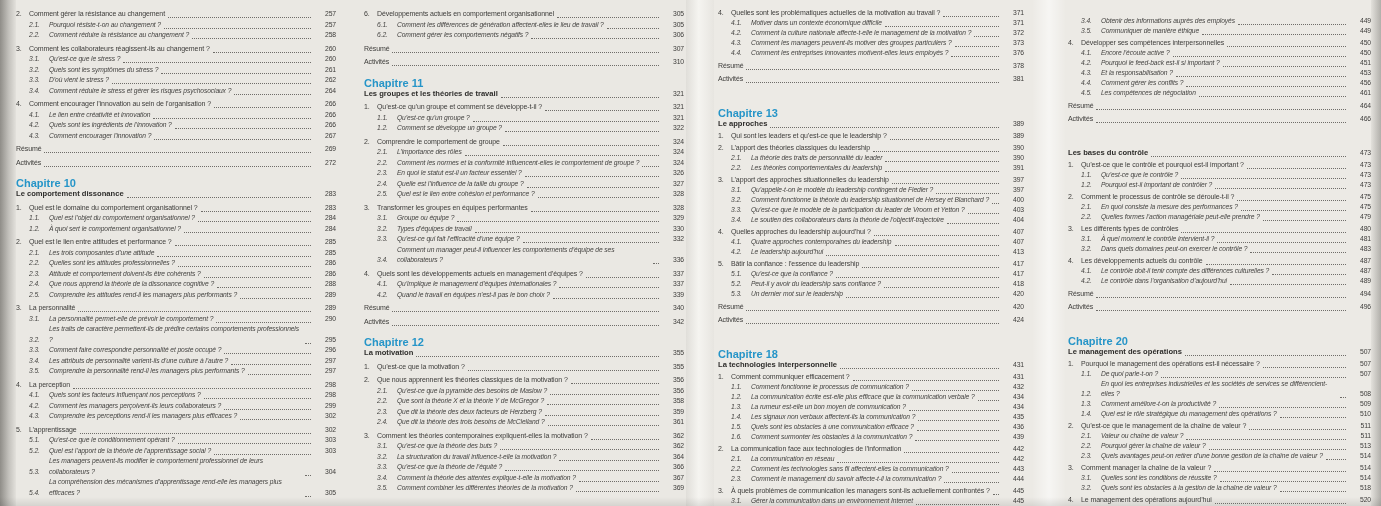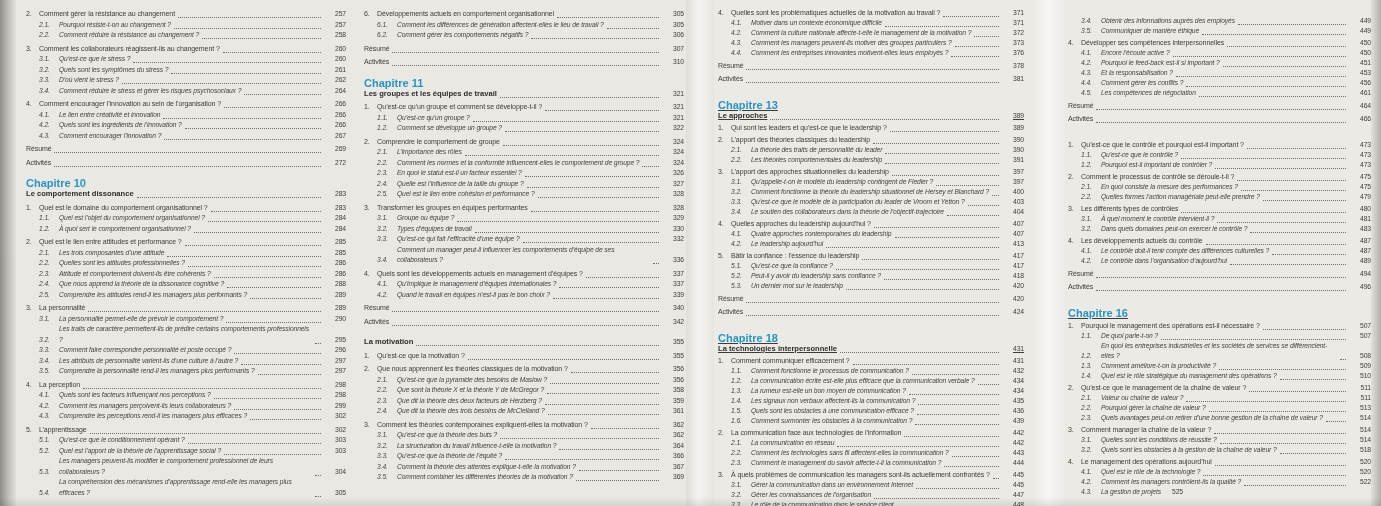--- a/index.html
+++ b/index.html
@@ -16,40 +16,40 @@
   .gutter{position:absolute;left:686px;top:0;width:28px;height:100%;
     background:linear-gradient(90deg,#e0ded9,#f5f4f0 45%,#e7e5e0);}
   .fold{position:absolute;left:1032px;top:0;width:34px;height:100%;
     background:linear-gradient(90deg,rgba(255,255,255,0),rgba(255,255,255,.55) 50%,rgba(255,255,255,0));}
   .edge-right{position:absolute;right:0;top:0;width:10px;height:100%;
     background:linear-gradient(270deg,#b1afaa,#e3e1dc);}
   .bottom-shade{position:absolute;left:0;bottom:0;width:100%;height:9px;
     background:linear-gradient(180deg,rgba(0,0,0,0),rgba(0,0,0,.09));}
   
   .col{position:absolute;top:6px;}
-  .col[data-col="0"]{left:26px;width:320px;}
+  .col[data-col="0"]{left:16px;width:320px;}
   .col[data-col="1"]{left:364px;width:320px;}
   .col[data-col="2"]{left:718px;width:306px;}
   .col[data-col="3"]{left:1068px;width:303px;top:16px;}
   
   .row{display:flex;align-items:flex-end;line-height:10.5px;letter-spacing:-0.1px;}
   .dense .row{line-height:10px;}
   .row .num{flex:0 0 13px;font-size:7px;}
   .row .text{font-size:7px;}
   .row.l1{margin-top:3px;}
   .dense .row.l1{margin-top:2px;}
   .row.l2{padding-left:13px;font-style:italic;color:#454442;}
   .row.l2 .num{flex:0 0 20px;font-size:6.7px;}
   .row.l2 .text{font-size:6.7px;}
   .row.meta{margin-top:3px;}
   .dots{flex:1 1 6px;min-width:6px;border-bottom:1px dotted #6f6d69;margin:0 3px 1.5px 3px;}
   .page{flex:0 0 22px;text-align:right;font-size:6.8px;font-style:normal;color:#3d3c3a;}
   
   .chapter{margin-top:10px;}
-  .dense .chapter{margin-top:16px;text-decoration:underline;}
+  .dense .chapter{margin-top:24px;}
   .ch-label{color:#2695c8;font-weight:bold;font-size:11px;line-height:11px;}
   .title-row .text{font-weight:bold;font-size:7.6px;color:#2e2d2b;letter-spacing:0;}
 </style>
 </head>
 <body>
 
 <div class="scan">
   <div class="edge-left"></div>
   <div class="page-right-bg"></div>
   <div class="gutter"></div>
@@ -318,21 +318,21 @@
         <span class="page">307</span>
       </div>
       <div class="row meta">
         <span class="text">Activités</span>
         <span class="dots"></span>
         <span class="page">310</span>
       </div>
       <div class="chapter">
         <div class="ch-label">Chapitre 11</div>
         <div class="row title-row">
-          <span class="text">Les groupes et les équipes de travail</span>
+          <span class="text">Les groupes et les théories de travail</span>
           <span class="dots"></span>
           <span class="page">321</span>
         </div>
       </div>
       <div class="row l1">
         <span class="num">1.</span>
         <span class="text">Qu’est-ce qu’un groupe et comment se développe-t-il ?</span>
         <span class="dots"></span>
         <span class="page">321</span>
       </div>
@@ -436,20 +436,21 @@
         <span class="text">Résumé</span>
         <span class="dots"></span>
         <span class="page">340</span>
       </div>
       <div class="row meta">
         <span class="text">Activités</span>
         <span class="dots"></span>
         <span class="page">342</span>
       </div>
       <div class="chapter">
+        <div class="ch-label">Chapitre 12</div>
         <div class="row title-row">
           <span class="text">La motivation</span>
           <span class="dots"></span>
           <span class="page">355</span>
         </div>
       </div>
       <div class="row l1">
         <span class="num">1.</span>
         <span class="text">Qu’est-ce que la motivation ?</span>
         <span class="dots"></span>
@@ -829,20 +830,25 @@
         <span class="text">Résumé</span>
         <span class="dots"></span>
         <span class="page">464</span>
       </div>
       <div class="row meta">
         <span class="text">Activités</span>
         <span class="dots"></span>
         <span class="page">466</span>
       </div>
       <div class="chapter">
+        <div class="row title-row">
+          <span class="text">Les bases du contrôle</span>
+          <span class="dots"></span>
+          <span class="page">473</span>
+        </div>
       </div>
       <div class="row l1">
         <span class="num">1.</span>
         <span class="text">Qu’est-ce que le contrôle et pourquoi est-il important ?</span>
         <span class="dots"></span>
         <span class="page">473</span>
       </div>
       <div class="row l2">
         <span class="num">1.1.</span>
         <span class="text">Qu’est-ce que le contrôle ?</span>
@@ -913,21 +919,26 @@
         <span class="text">Résumé</span>
         <span class="dots"></span>
         <span class="page">494</span>
       </div>
       <div class="row meta">
         <span class="text">Activités</span>
         <span class="dots"></span>
         <span class="page">496</span>
       </div>
       <div class="chapter">
-        <div class="ch-label">Chapitre 16</div>
+        <div class="ch-label">Chapitre 20</div>
+        <div class="row title-row">
+          <span class="text">Le management des opérations</span>
+          <span class="dots"></span>
+          <span class="page">507</span>
+        </div>
       </div>
       <div class="row l1">
         <span class="num">1.</span>
         <span class="text">Pourquoi le management des opérations est-il nécessaire ?</span>
         <span class="dots"></span>
         <span class="page">507</span>
       </div>
       <div class="row l2">
         <span class="num">1.1.</span>
         <span class="text">De quoi parle-t-on ?</span>

